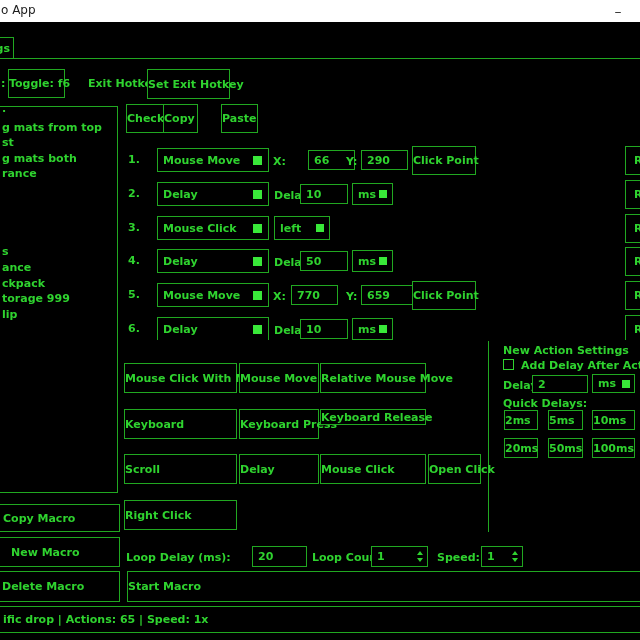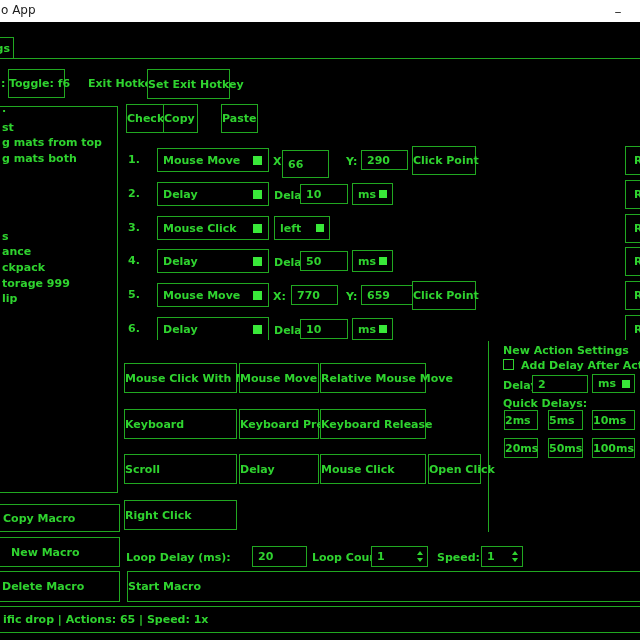--- a/index.html
+++ b/index.html
@@ -60,23 +60,24 @@
   <span>Toggle: f6</span>
 </div>
 <span class="lbl abs" style="left:88px;top:77px">Exit Hotkey:</span>
 <div class="btn" style="left:147px;top:69px;width:83px;height:30px">
   <span>Set Exit Hotkey</span>
 </div>
 
 <div class="list-panel">
   <ul>
     <li>·</li>
+    <li>g mats from top</li>
     <li>st</li>
-    <li>g mats from top</li>
     <li>g mats both</li>
+    <li>rance</li>
     <li></li>
     <li></li>
     <li></li>
     <li></li>
     <li>s</li>
     <li>ance</li>
     <li>ckpack</li>
     <li>torage 999</li>
     <li>lip</li>
   </ul>
@@ -94,21 +95,21 @@
 
 <div class="viewport">
 
   <div class="arow" style="top:6px">
     <span class="lbl num">1.</span>
     <div class="dd" style="left:37px;top:2px;width:112px;height:24px">
       <span class="txt">Mouse Move</span>
       <span class="sq"></span>
     </div>
     <span class="lbl abs" style="left:153px;top:9px">X:</span>
-    <input class="inp" style="left: 162px; top: 4px; width: 47px; height: 28px;" value="66">
+    <input class="inp" style="left: 188px; top: 4px; width: 47px; height: 20px;" value="66">
     <span class="lbl abs" style="left:226px;top:9px">Y:</span>
     <input class="inp" style="left: 241px; top: 4px; width: 47px; height: 20px;" value="290">
     <div class="btn" style="left:292px;top:0;width:64px;height:29px">
       <span>Click Point</span>
     </div>
     <div class="btn left" style="left:505px;top:0;width:70px;height:29px;padding-left:8px">
       <span>R</span>
     </div>
   </div>
 
@@ -207,21 +208,21 @@
   </div>
 <div class="btn" style="left:320px;top:363px;width:106px;height:30px">
     <span>Relative Mouse Move</span>
   </div>
 <div class="btn" style="left:124px;top:409px;width:113px;height:30px">
     <span>Keyboard</span>
   </div>
 <div class="btn" style="left:239px;top:409px;width:80px;height:30px">
     <span>Keyboard Press</span>
   </div>
-<div class="btn" style="left:320px;top:409px;width:106px;height:30px">
+<div class="btn" style="left:320px;top:409px;width:106px;height:16px">
     <span>Keyboard Release</span>
   </div>
 <div class="btn" style="left:124px;top:454px;width:113px;height:30px">
     <span>Scroll</span>
   </div>
 <div class="btn" style="left:239px;top:454px;width:80px;height:30px">
     <span>Delay</span>
   </div>
 <div class="btn" style="left:320px;top:454px;width:106px;height:30px">
     <span>Mouse Click</span>

